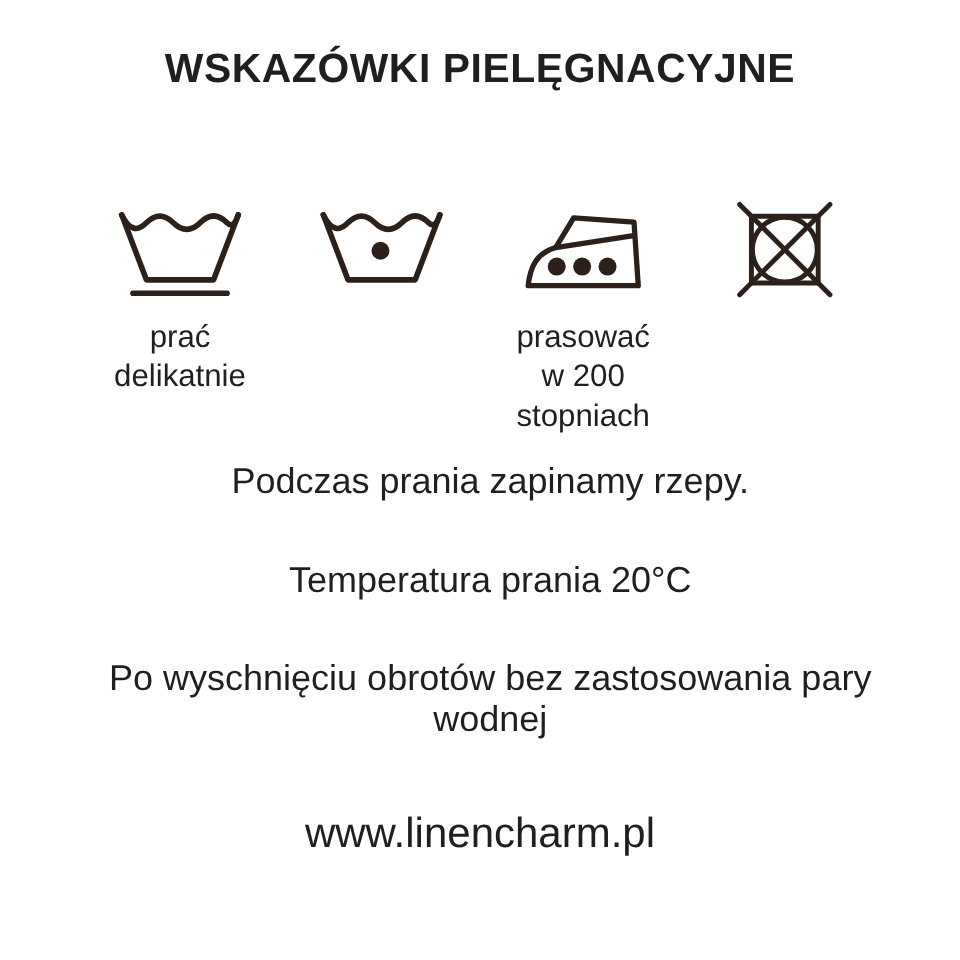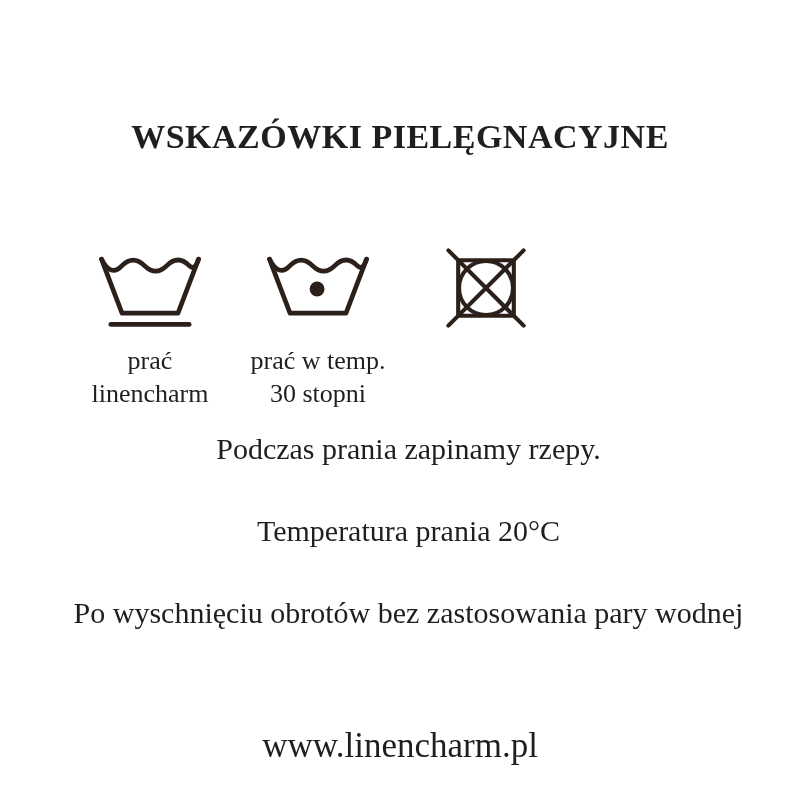--- a/index.html
+++ b/index.html
@@ -8,22 +8,22 @@
     --icon: #2b211a;
   }
   * { margin: 0; padding: 0; box-sizing: border-box; }
   html, body { background: var(--bg); }
   .page {
     width: 728px;
     height: 800px;
     margin: 0 auto;
     background: var(--bg);
     color: var(--text);
-    font-family: Liberation Serif, serif;
-    padding-top: 120px;
+    font-family: Liberation Sans, sans-serif;
+    padding-top: 40px;
     overflow: hidden;
   }
   .page-title {
     text-align: center;
     font-size: 34px;
     font-weight: 700;
     letter-spacing: 0.5px;
     line-height: 34px;
     color: var(--text);
   }
@@ -66,21 +66,21 @@
   .instructions { margin-top: 22px; margin-left: 17px; }
   .instruction {
     text-align: center;
     font-size: 30px;
     line-height: 34px;
     margin-bottom: 48px;
     color: var(--text);
   }
   .instruction:last-child { margin-bottom: 0; }
   .website {
-    margin-top: 94px;
+    margin-top: 56px;
     text-align: center;
     font-size: 35px;
     line-height: 44px;
     color: var(--text);
   }
 </style>
 </head>
 <body>
 
 <div class="page">
@@ -92,38 +92,49 @@
     <div class="symbol-col">
       <div class="icon-box">
         <svg width="112" height="84" viewBox="0 0 120 90" aria-hidden="true">
           <path class="ln" d="M8,14 L30,72 L90,72 L112,14"></path>
           <path class="ln" d="M8,14 Q18,34 30,21 Q42,9 54,21 Q66,33 78,21 Q90,9 102,21 Q108,27 112,14"></path>
           <path class="ln" d="M18,84 L102,84"></path>
         </svg>
       </div>
       <div class="symbol-label">
         <span>prać</span>
-        <span>linencharm</span>
+        <span>delikatnie</span>
       </div>
     </div>
 
     <div class="symbol-col">
       <div class="icon-box">
         <svg width="112" height="84" viewBox="0 0 120 90" aria-hidden="true">
           <path class="ln" d="M8,14 L30,72 L90,72 L112,14"></path>
           <path class="ln" d="M8,14 Q18,34 30,21 Q42,9 54,21 Q66,33 78,21 Q90,9 102,21 Q108,27 112,14"></path>
           <circle class="fl" cx="59" cy="46" r="8"></circle>
         </svg>
       </div>
+    </div>
+
+    <div class="symbol-col">
+      <div class="icon-box">
+        <svg width="106" height="75" viewBox="0 0 120 85" aria-hidden="true">
+          <path class="ln" d="M8,76 L112,76 L108,16 L51,12 L34,40 C16,45 10,58 8,76 Z"></path>
+          <path class="ln" d="M34,40 L106,29"></path>
+          <circle class="fl" cx="35" cy="58" r="8.5"></circle>
+          <circle class="fl" cx="59" cy="58" r="8.5"></circle>
+          <circle class="fl" cx="83" cy="58" r="8.5"></circle>
+        </svg>
+      </div>
       <div class="symbol-label">
-        <span>prać w temp.</span>
-        <span>30 stopni</span>
+        <span>prasować</span>
+        <span>w 200 stopniach</span>
       </div>
     </div>
-
 
     <div class="symbol-col">
       <div class="icon-box">
         <svg width="90" height="82" viewBox="0 0 110 100" aria-hidden="true">
           <rect class="ln" x="21" y="16" width="68" height="68"></rect>
           <circle class="ln" cx="55" cy="50" r="33"></circle>
           <path class="ln" d="M9,4 L101,96"></path>
           <path class="ln" d="M101,4 L9,96"></path>
         </svg>
       </div>

